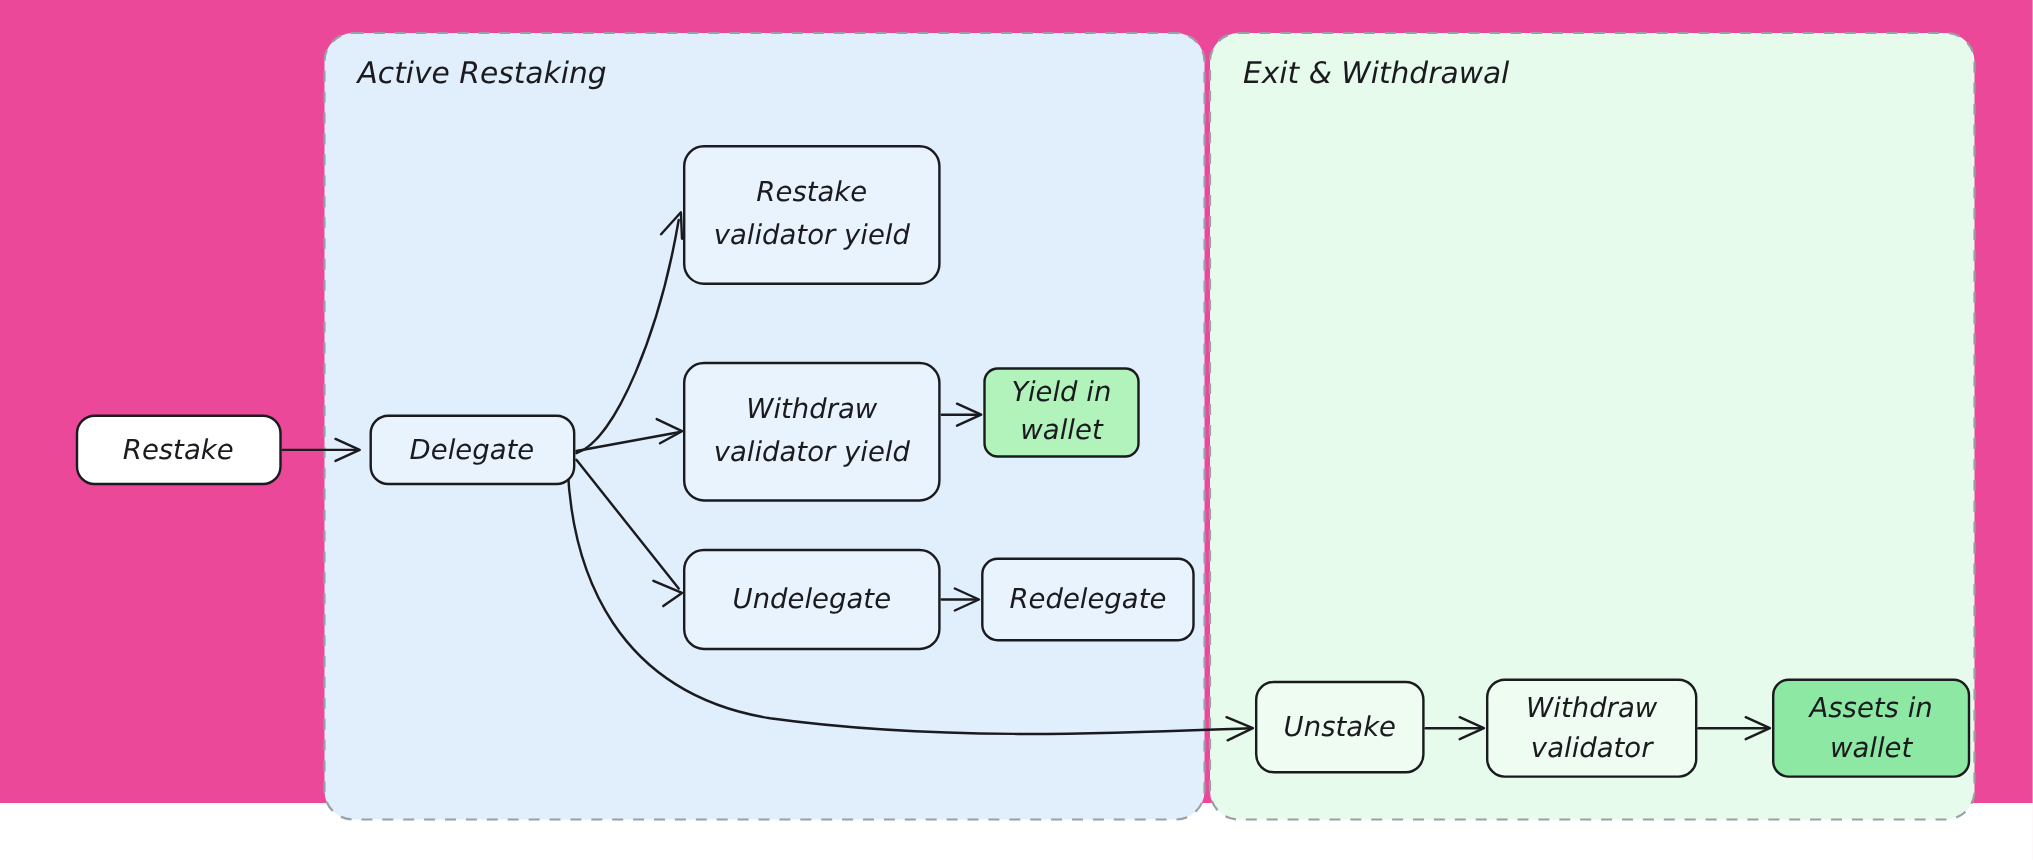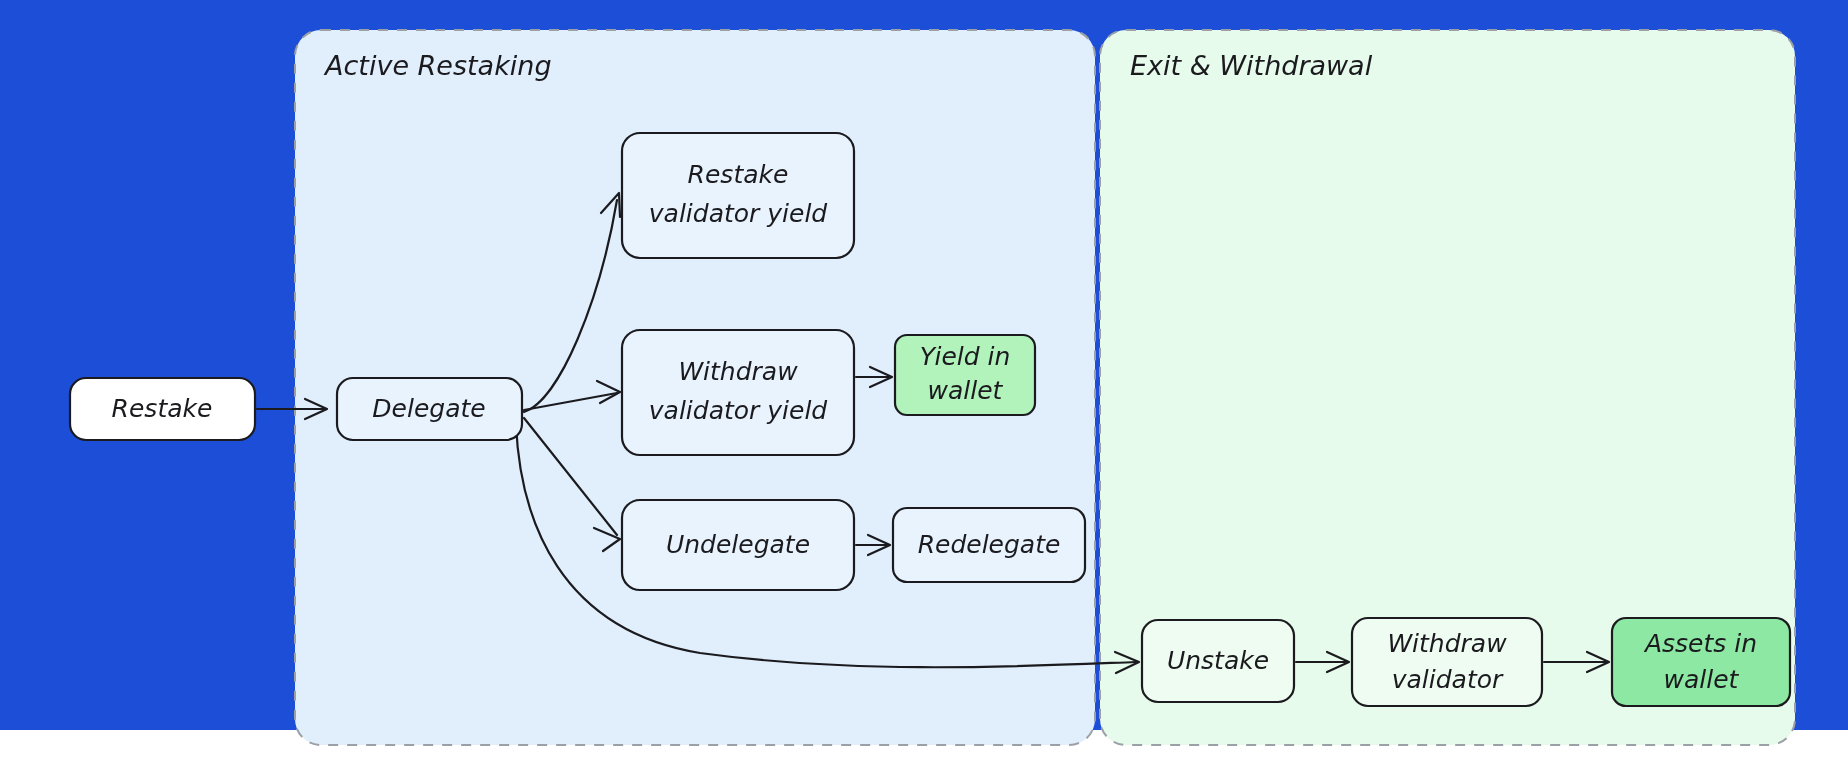--- a/index.html
+++ b/index.html
@@ -10,21 +10,21 @@
   body {
     width: 1848px;
     height: 782px;
     font-family: "DejaVu Sans", sans-serif;
     overflow: hidden;
   }
   #canvas {
     position: relative;
     width: 1848px;
     height: 730px;
-    background: #1d4ed8;
+    background: #ec4899;
   }
   svg.flow {
     position: absolute;
     left: 0;
     top: 0;
     width: 1848px;
     height: 782px;
   }
   .grp-label {
     font-family: "DejaVu Sans", sans-serif;

